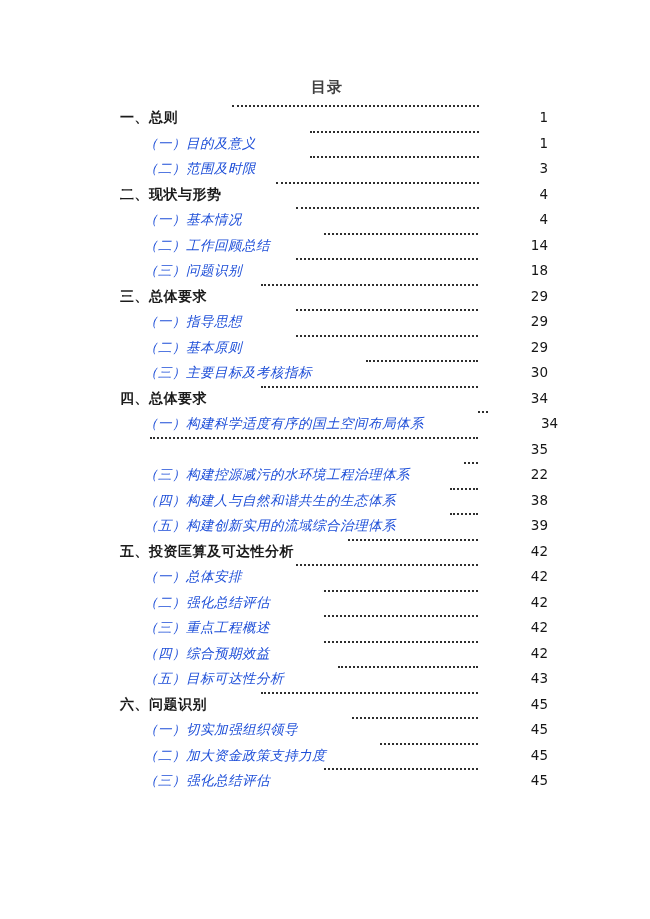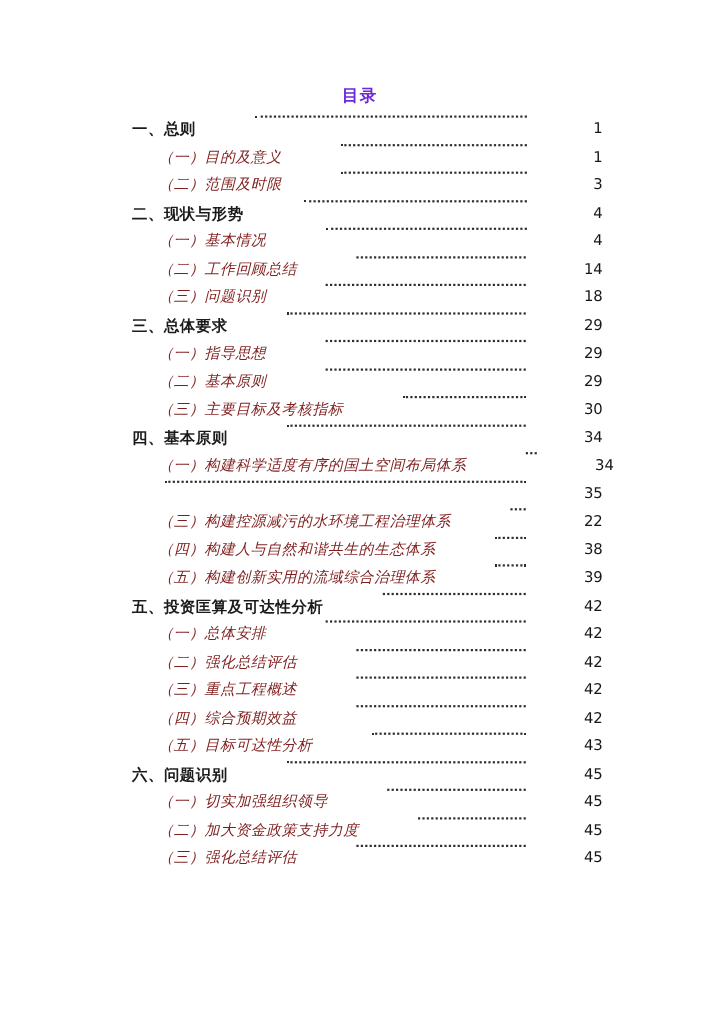--- a/index.html
+++ b/index.html
@@ -24,21 +24,21 @@
   }
   .toc-title {
     margin-left: 120px;
     width: 428px;
     height: 18px;
     line-height: 18px;
     text-align: center;
     font-family: "DejaVu Serif", "Liberation Serif", serif;
     font-weight: 700;
     font-size: 15px;
-    color: #6d28d9;
+    color: #404040;
     position: relative;
     left: -7px;
     letter-spacing: 1px;
   }
   .toc-list {
     margin: 9px 0 0 120px;
     width: 428px;
   }
   .toc-row {
     display: flex;
@@ -58,21 +58,21 @@
     color: #1b1b1b;
     letter-spacing: 0.5px;
   }
   .toc-row.level-2 {
     padding-left: 24px;
   }
   .toc-row.level-2 .toc-label {
     font-family: "DejaVu Serif", "Liberation Serif", serif;
     font-style: italic;
     font-size: 13.5px;
-    color: #7f1d1d;
+    color: #1d4ed8;
     letter-spacing: 0.5px;
   }
   .toc-dots {
     flex: 1 1 auto;
     min-width: 10px;
     height: 0;
     border-bottom: 2px dotted #2e2e2e;
     margin: 0 5px 1px 6px;
     align-self: baseline;
   }
@@ -152,21 +152,21 @@
     <span class="toc-page">29</span>
   </div>
 
   <div class="toc-row level-2">
     <span class="toc-label">（三）主要目标及考核指标</span>
     <span class="toc-dots"></span>
     <span class="toc-page">30</span>
   </div>
 
   <div class="toc-row level-1">
-    <span class="toc-label">四、基本原则</span>
+    <span class="toc-label">四、总体要求</span>
     <span class="toc-dots"></span>
     <span class="toc-page">34</span>
   </div>
 
   <div class="toc-row level-2">
     <span class="toc-label">（一）构建科学适度有序的国土空间布局体系</span>
     <span class="toc-dots"></span>
     <span class="toc-page">34</span>
   </div>
 

